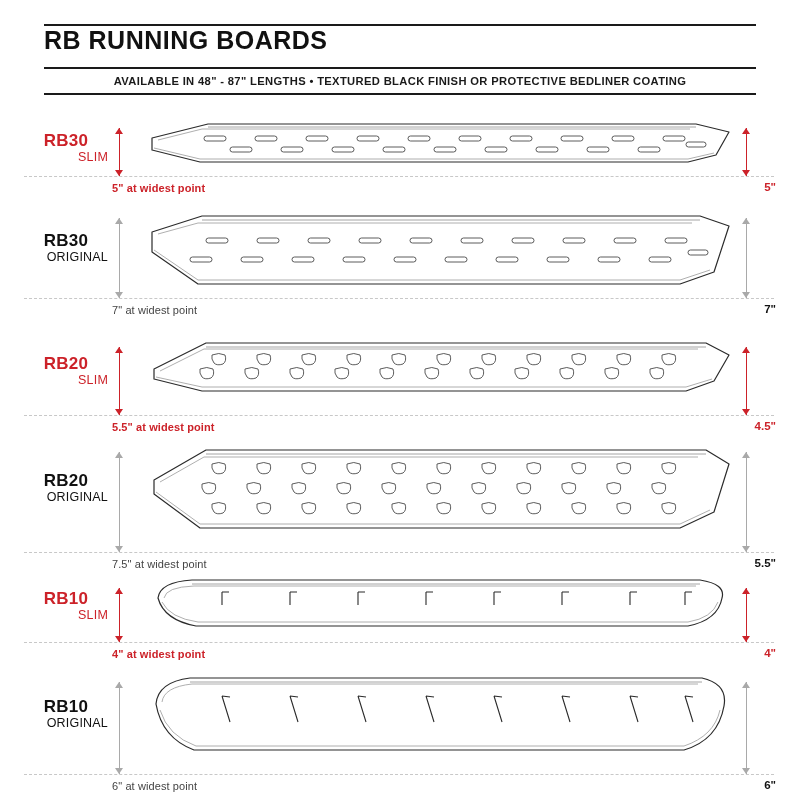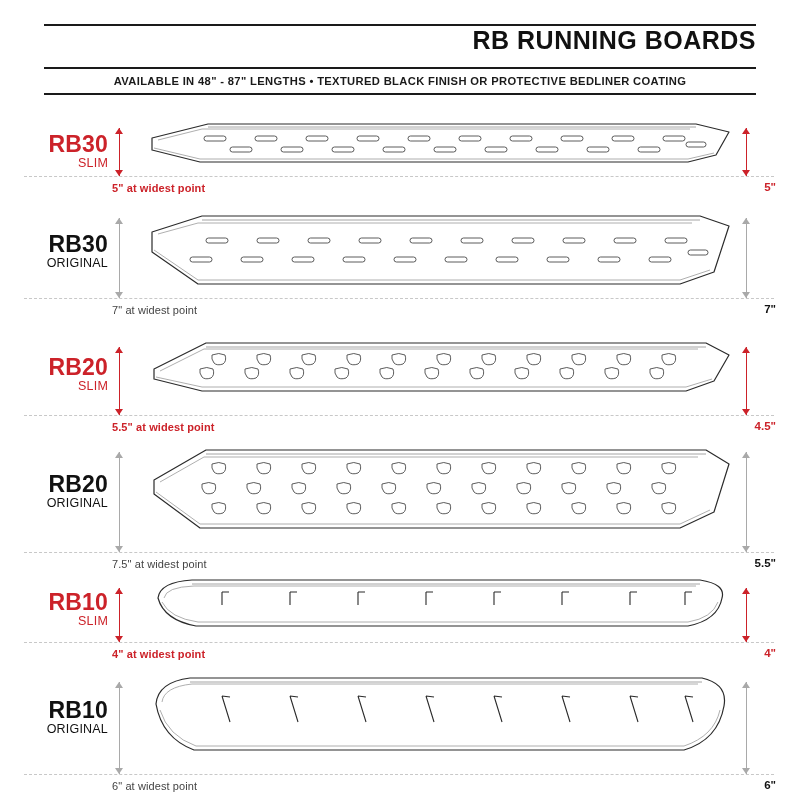--- a/index.html
+++ b/index.html
@@ -15,21 +15,21 @@
     width: 800px; height: 800px;
     overflow: hidden;
   }
 
   
   .header {
     position: absolute;
     left: 44px; top: 24px; width: 712px;
   }
   .header-title {
-    text-align: right;
+    text-align: left;
     font-size: 25px;
     font-weight: bold;
     letter-spacing: 0.5px;
     color: #111;
     margin: 0 0 12px 0;
   }
   .header-rule-top, .header-rule-bottom {
     width: 100%; height: 2px; background: #1a1a1a;
   }
   .header-sub {
@@ -48,24 +48,25 @@
     left: 0; width: 800px;
     height: 93px;
   }
   .row-label {
     position: absolute;
     left: 24px; top: 14px;
     width: 84px;
     text-align: right;
   }
   .model-name {
-    font-size: 23px;
+    font-size: 17px;
     font-weight: bold;
     line-height: 1.05;
     letter-spacing: 0.2px;
+    text-align: center;
   }
   .model-variant {
     font-size: 12.5px;
     line-height: 1.25;
     letter-spacing: 0.2px;
   }
   .red { color: #cc2229; }
   .dark { color: #111111; }
 
   

